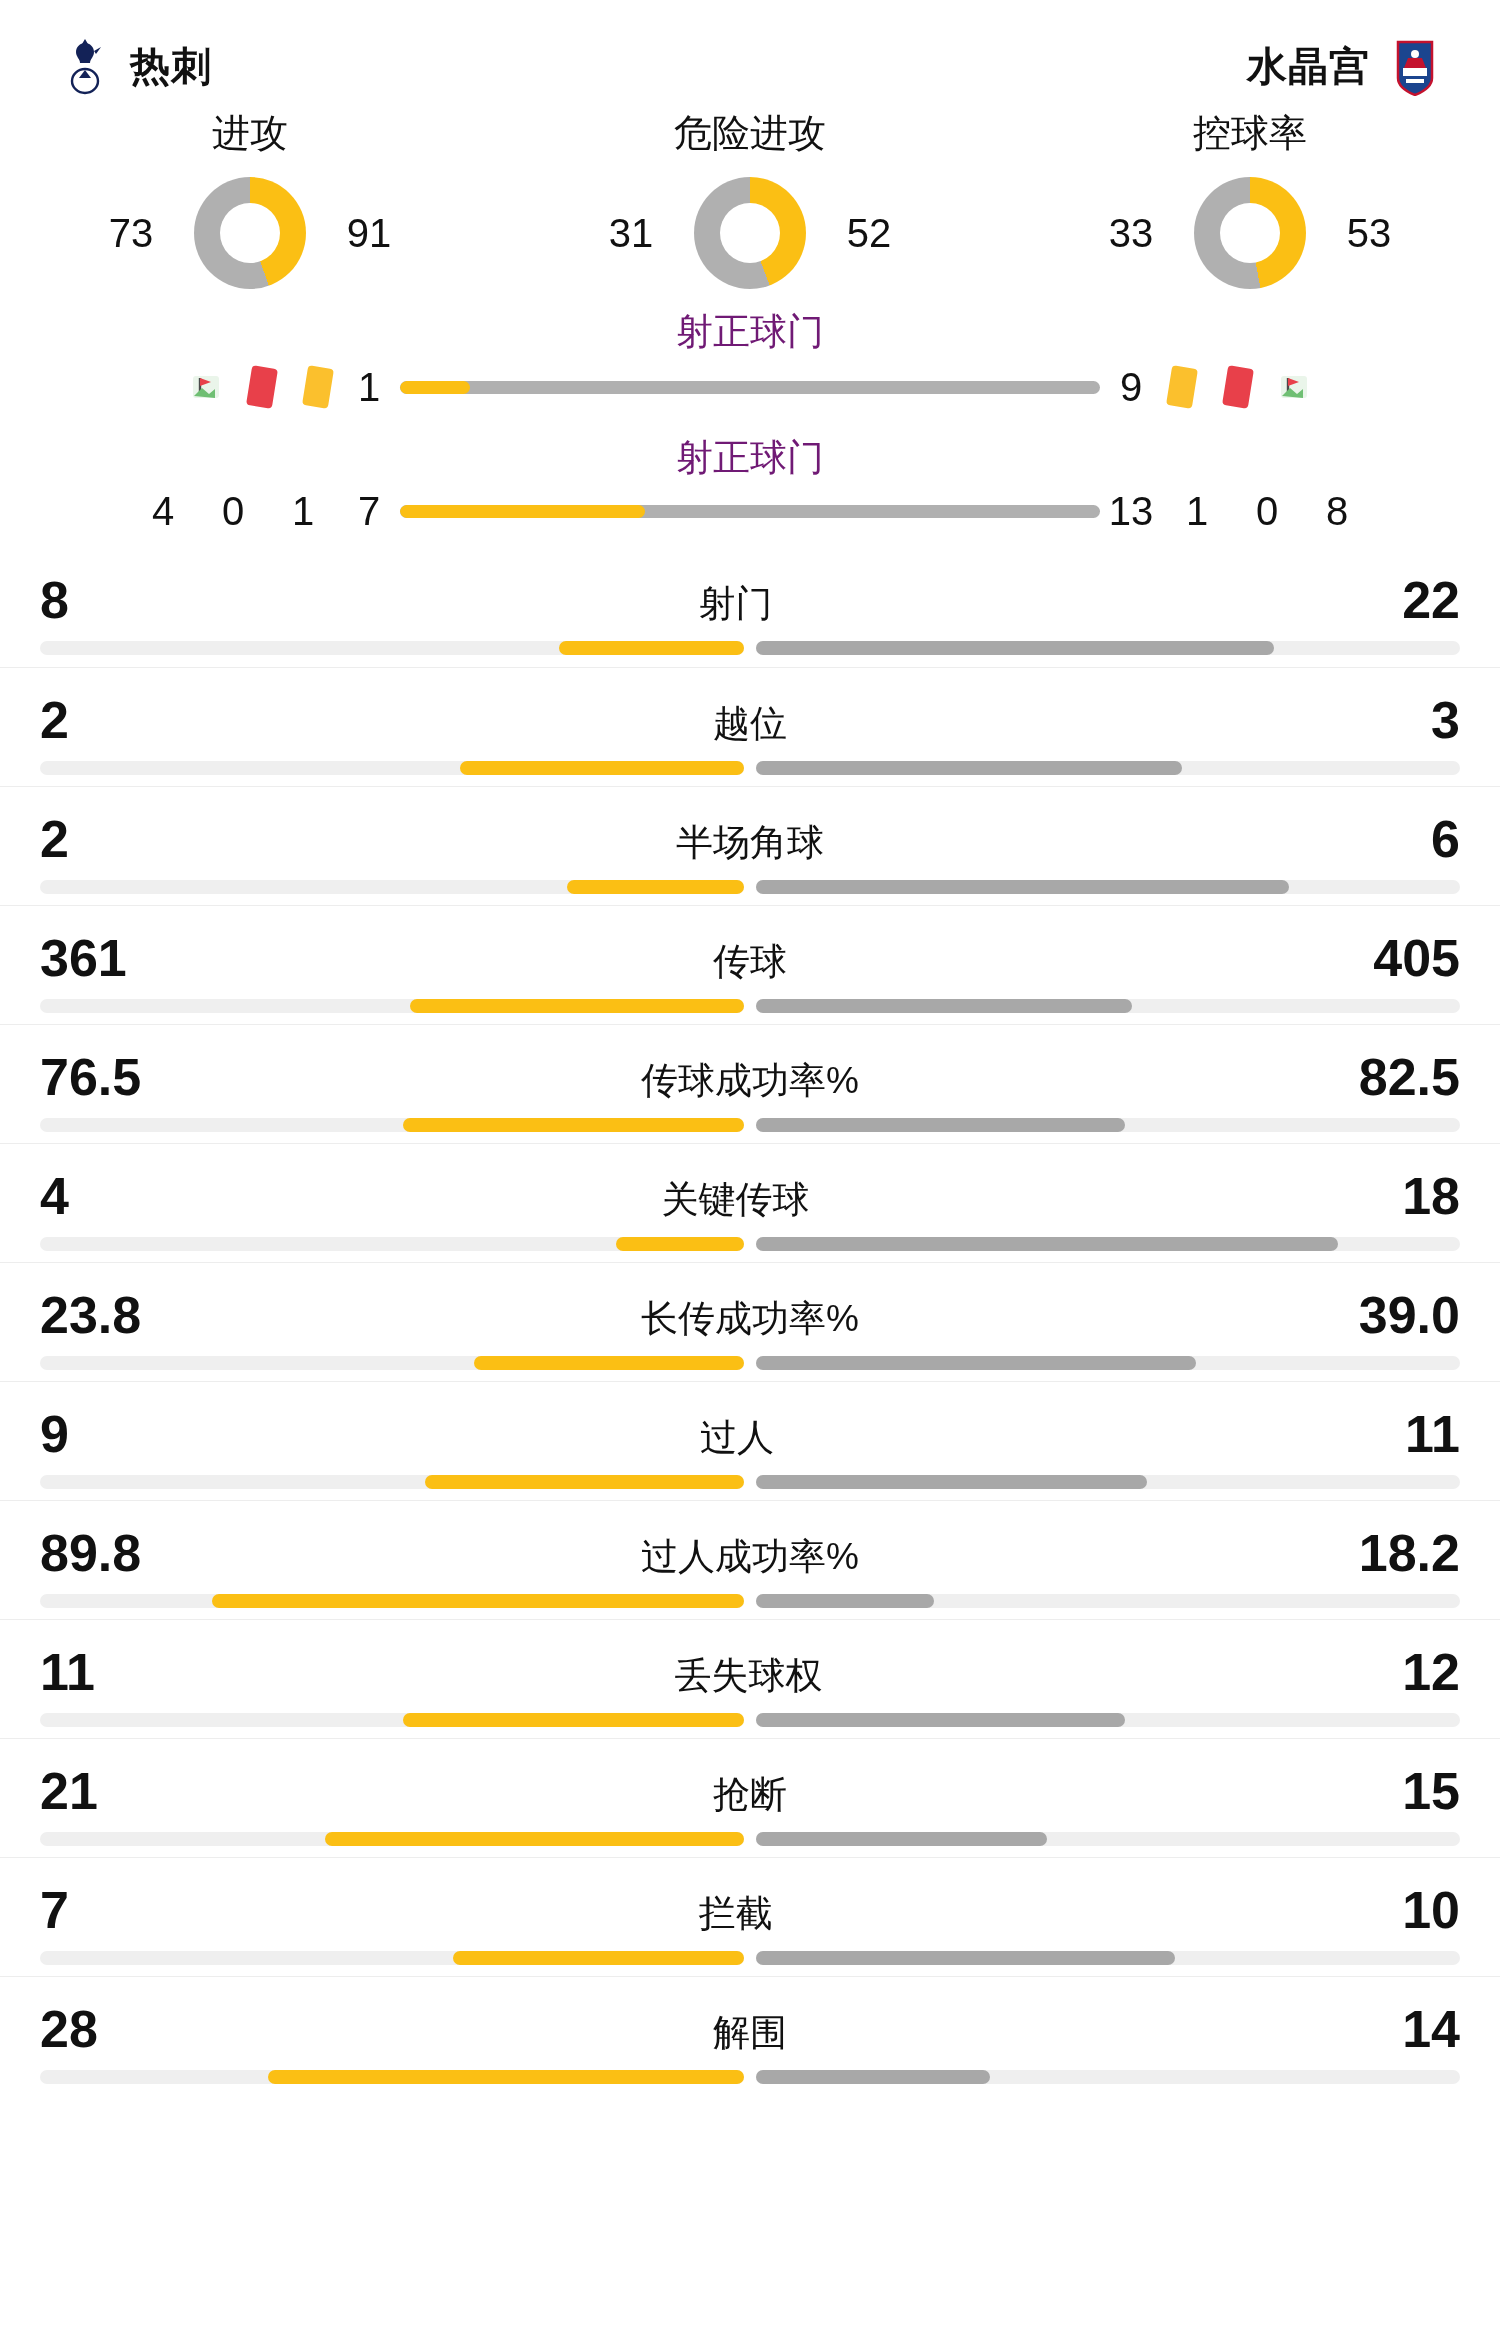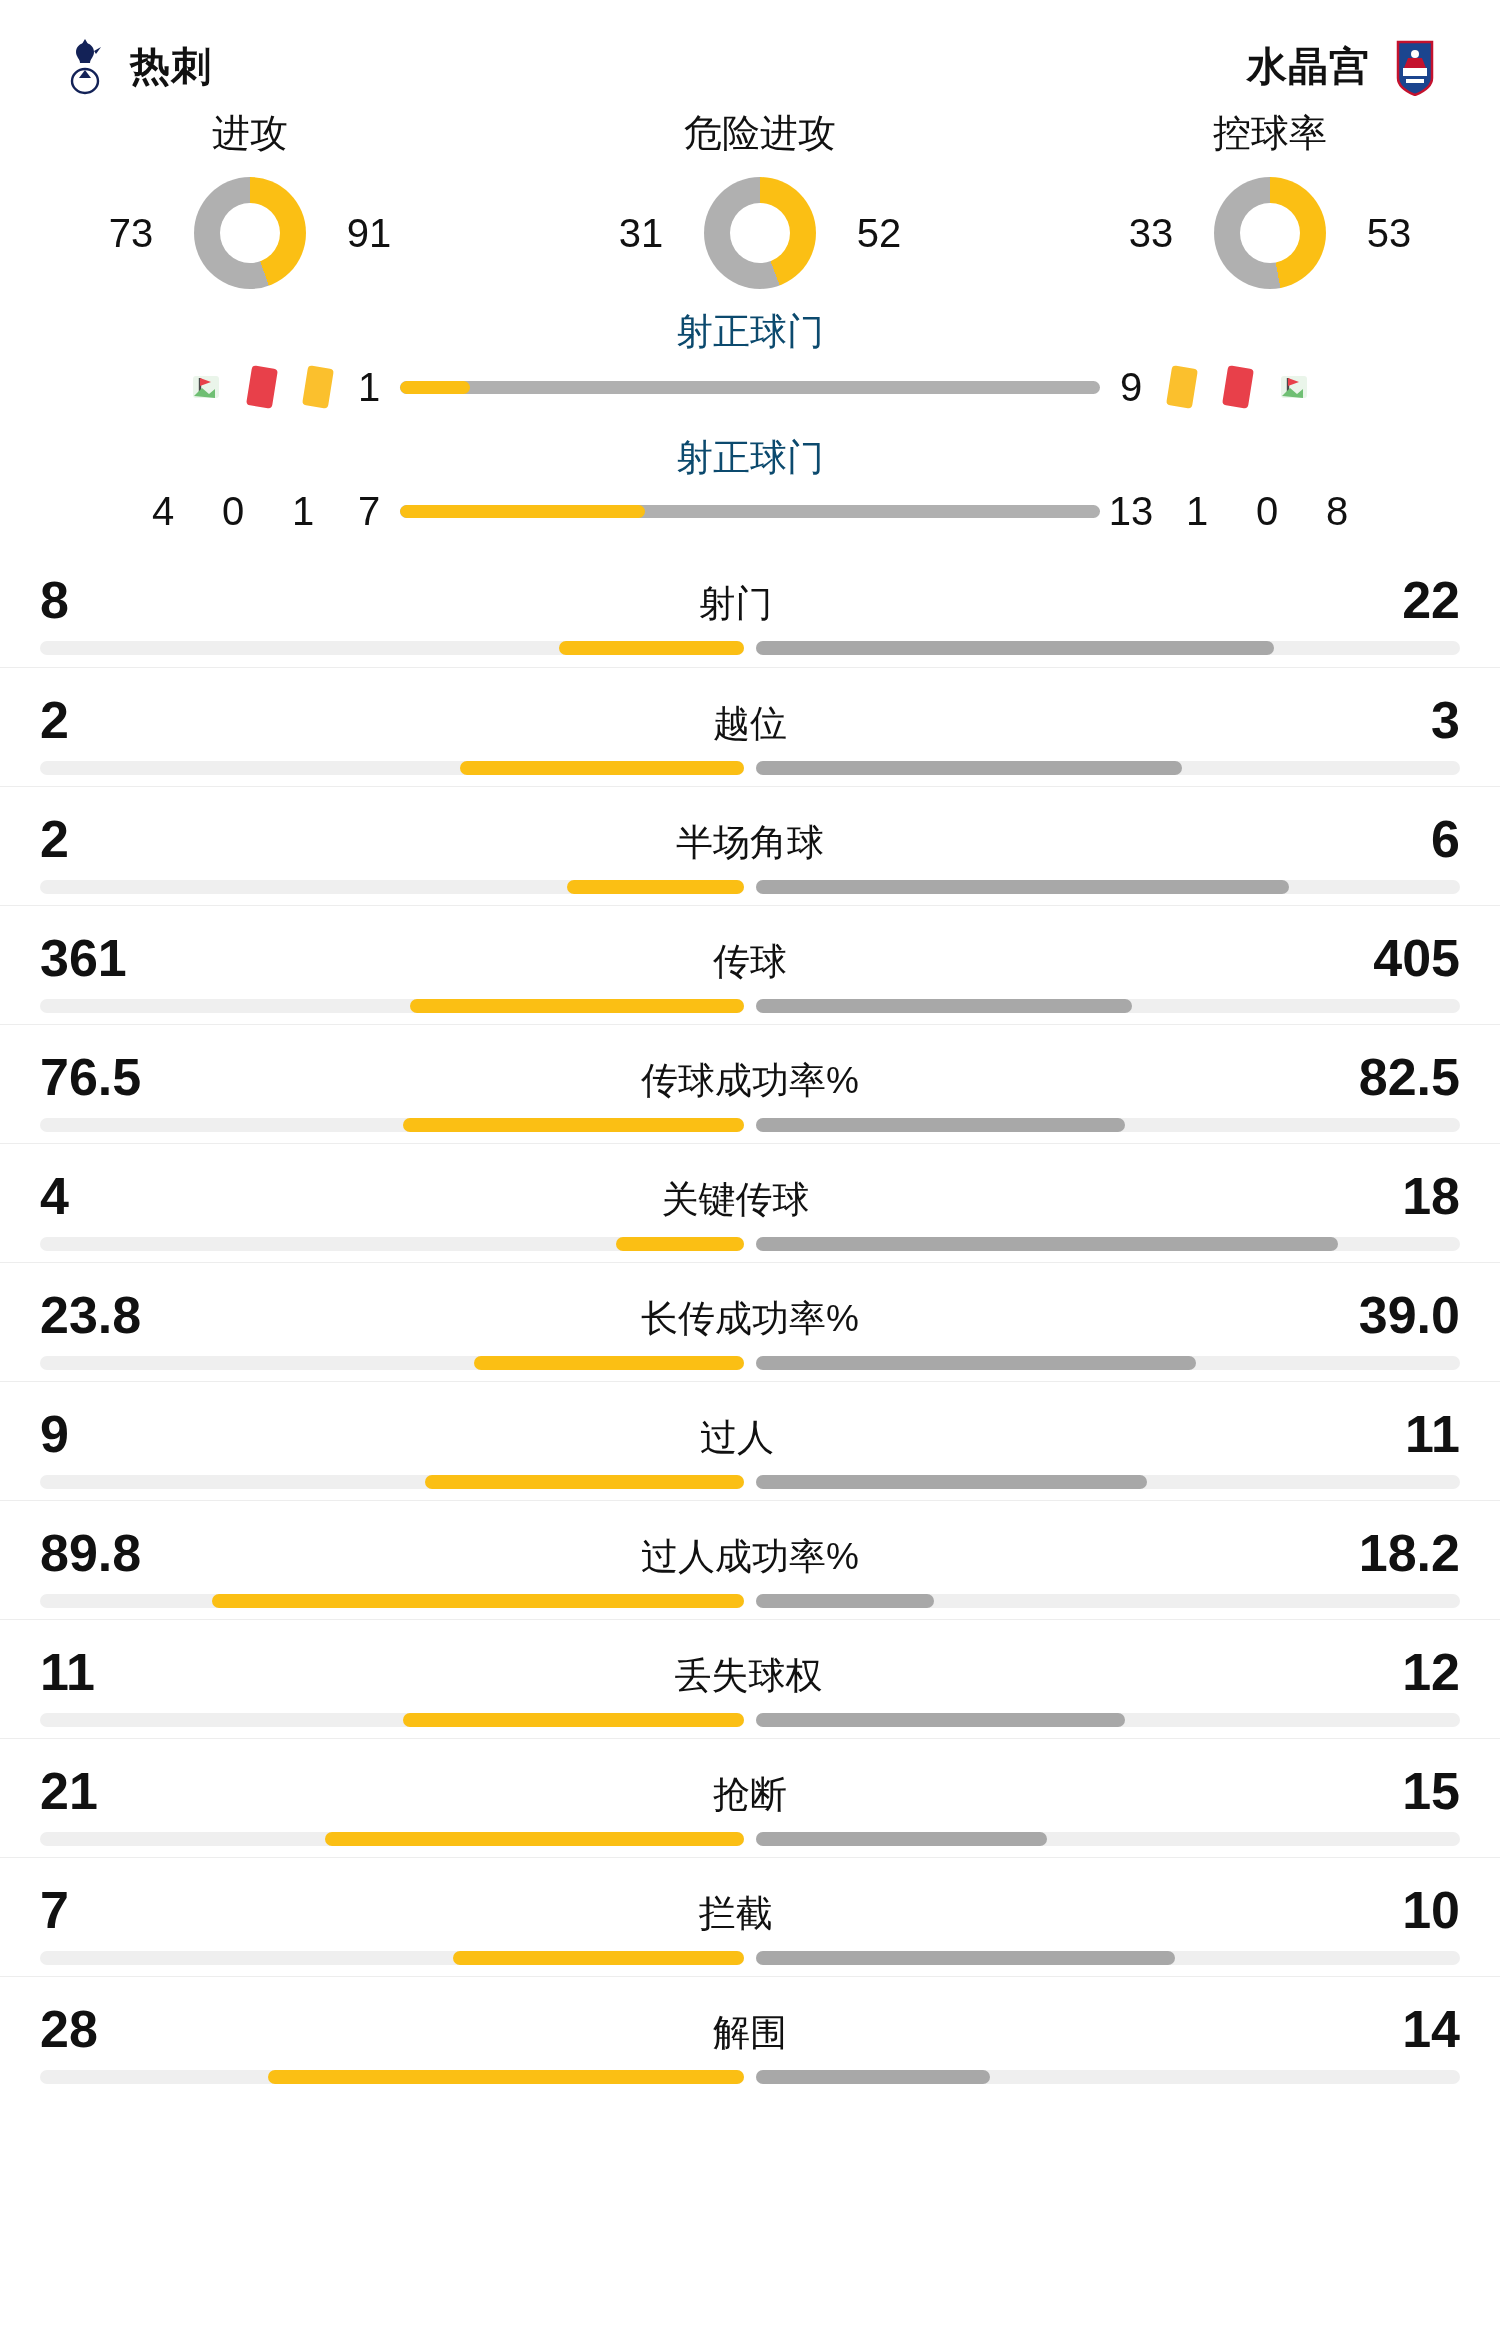--- a/index.html
+++ b/index.html
@@ -50,21 +50,21 @@
     display: flex;
     align-items: center;
     justify-content: center;
   }
   .crest-spurs svg, .crest-palace svg { display: block; }
 
   
   .donut-row {
     display: flex;
     justify-content: space-between;
-    padding: 4px 20px 0 40px;
+    padding: 4px 40px 0 40px;
     box-sizing: border-box;
   }
   .donut-block {
     width: 420px;
     display: flex;
     flex-direction: column;
     align-items: center;
   }
   .donut-title {
     font-size: 38px;
@@ -103,21 +103,21 @@
   }
 
   
   .mid-section {
     padding: 18px 34px 0 34px;
     box-sizing: border-box;
   }
   .mid-title {
     text-align: center;
     font-size: 37px;
-    color: #0c4a6e;
+    color: #701a75;
     margin-bottom: 6px;
   }
   .mid-row {
     display: flex;
     align-items: center;
     justify-content: center;
     gap: 0;
   }
   .icon-group {
     display: flex;

